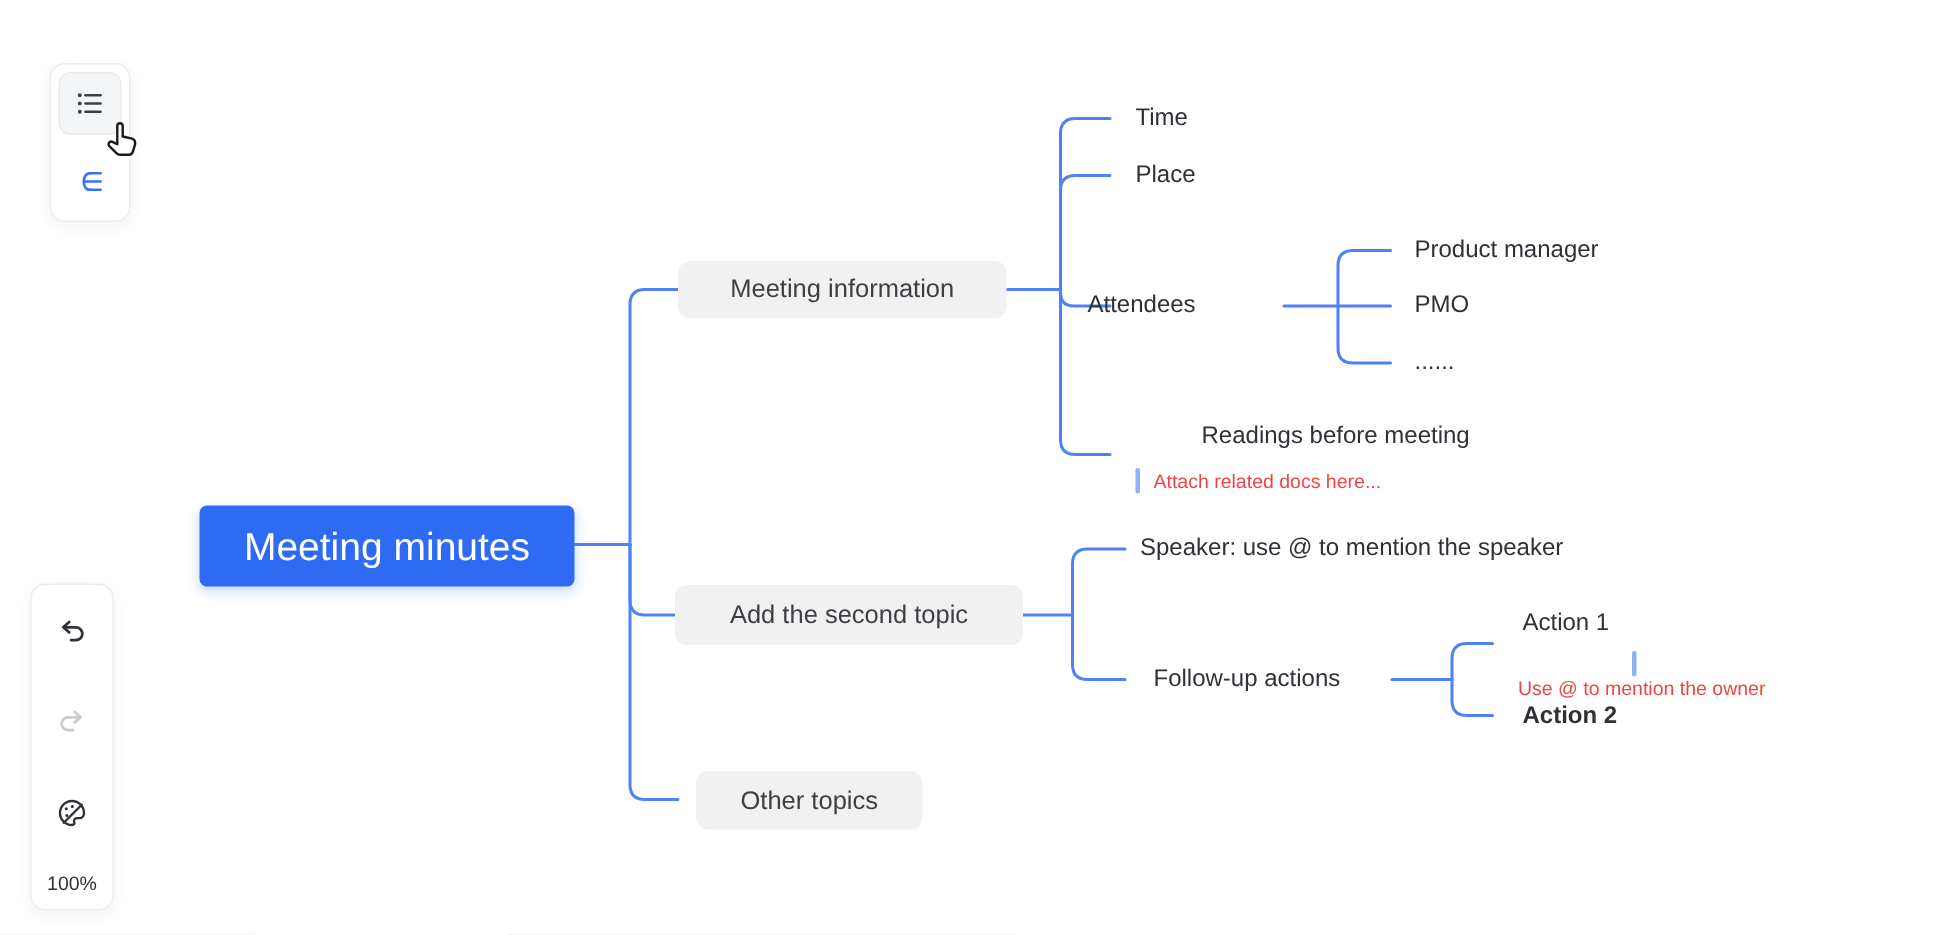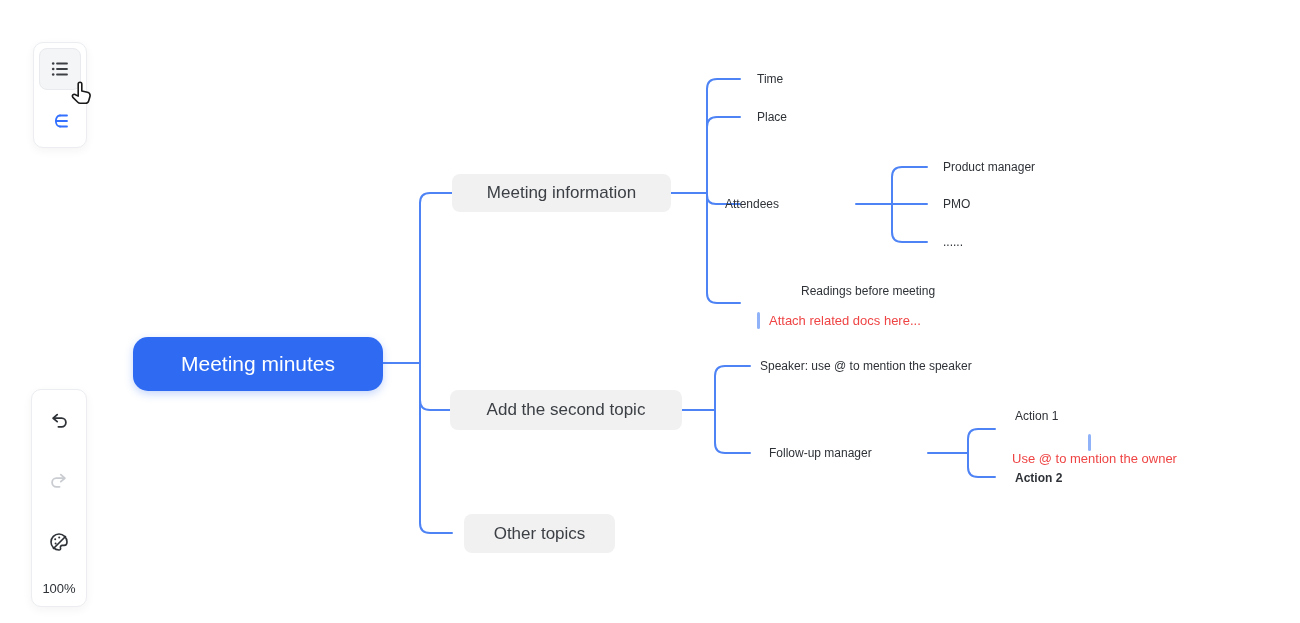--- a/index.html
+++ b/index.html
@@ -6,33 +6,33 @@
   .canvas{
     position:relative;width:1300px;height:623px;background:#ffffff;
     font-family:"Liberation Sans",sans-serif;overflow:hidden;
   }
   
   .wires{position:absolute;left:0;top:0;pointer-events:none;}
   .wires path{fill:none;stroke:#4e83f5;stroke-width:2;stroke-linecap:round;}
   
   .node{position:absolute;display:flex;align-items:center;justify-content:center;
         white-space:nowrap;box-sizing:border-box;}
-  .root-node{background:#2f6bf2;color:#ffffff;font-size:21px;border-radius:15px;
+  .root-node{background:#2f6bf2;color:#ffffff;font-size:26px;border-radius:5px;
         box-shadow:0 3px 8px rgba(47,107,242,.28);}
   .branch-node{background:#f1f1f2;color:#3c4045;font-size:17px;border-radius:8px;}
-  .leaf{position:absolute;font-size:12px;line-height:20px;color:#2e3237;white-space:nowrap;}
+  .leaf{position:absolute;font-size:16px;line-height:20px;color:#2e3237;white-space:nowrap;}
   .note{position:absolute;display:flex;align-items:center;height:20px;white-space:nowrap;}
   .note-bar{width:3px;height:17px;background:#8fb2f8;border-radius:2px;margin-right:9px;flex:none;}
   .note-text{font-size:13px;color:#ef4444;}
   
   .panel{position:absolute;background:#ffffff;border:1px solid #ebedf0;border-radius:10px;
          box-shadow:0 3px 10px rgba(31,35,41,.05);display:flex;flex-direction:column;
          align-items:center;box-sizing:border-box;}
   .panel-top{left:33px;top:42px;width:54px;height:106px;padding:5px 0;justify-content:space-between;}
-  .panel-bottom{left:31px;top:389px;width:56px;height:218px;padding:10px 0;justify-content:space-between;}
+  .panel-bottom{left:20px;top:389px;width:56px;height:218px;padding:10px 0;justify-content:space-between;}
   .tool-btn{width:42px;height:42px;display:flex;align-items:center;justify-content:center;
             border-radius:8px;cursor:pointer;}
   .tool-btn.hovered{background:#f4f5f6;border:1px solid #e8eaed;box-sizing:border-box;}
   .zoom-label{font-size:13px;color:#2e3237;}
   .icon{display:block;}
   
   .cursor{position:absolute;left:70px;top:80px;pointer-events:none;}
 </style>
 </head>
 <body>
@@ -79,21 +79,21 @@
   <div class="leaf" style="left:943px;top:157px;">Product manager</div>
   <div class="leaf" style="left:943px;top:194px;">PMO</div>
   <div class="leaf" style="left:943px;top:232px;">......</div>
   <div class="leaf" style="left:801px;top:281px;">Readings before meeting</div>
   <div class="note" style="left:757px;top:310px;">
     <span class="note-bar"></span>
     <span class="note-text">Attach related docs here...</span>
   </div>
 
   <div class="leaf" style="left:760px;top:356px;">Speaker: use @ to mention the speaker</div>
-  <div class="leaf" style="left:769px;top:443px;">Follow-up manager</div>
+  <div class="leaf" style="left:769px;top:443px;">Follow-up actions</div>
   <div class="leaf" style="left:1015px;top:406px;">Action 1</div>
   <div class="note" style="left:1012px;top:434px;flex-direction:column;">
     <span class="note-bar"></span>
     <span class="note-text">Use @ to mention the owner</span>
   </div>
   <div class="leaf" style="left:1015px;top:468px;font-weight:bold;">Action 2</div>
 
   <div class="panel panel-top">
     <div class="tool-btn hovered">
       <svg class="icon" width="20" height="20" viewBox="0 0 20 20">

